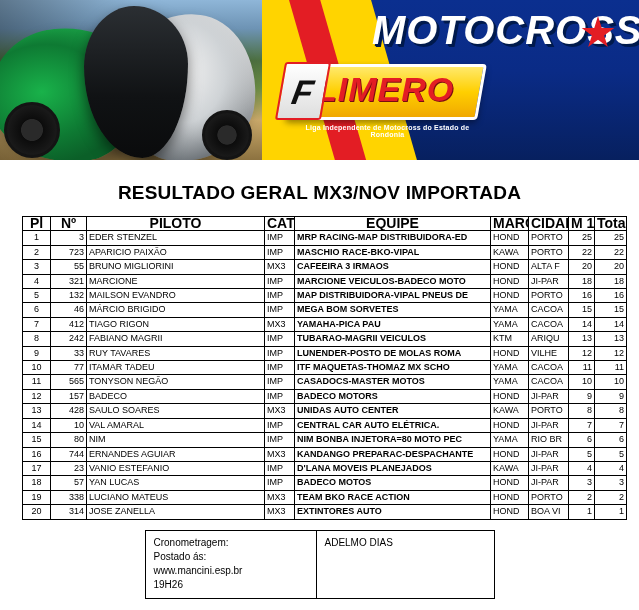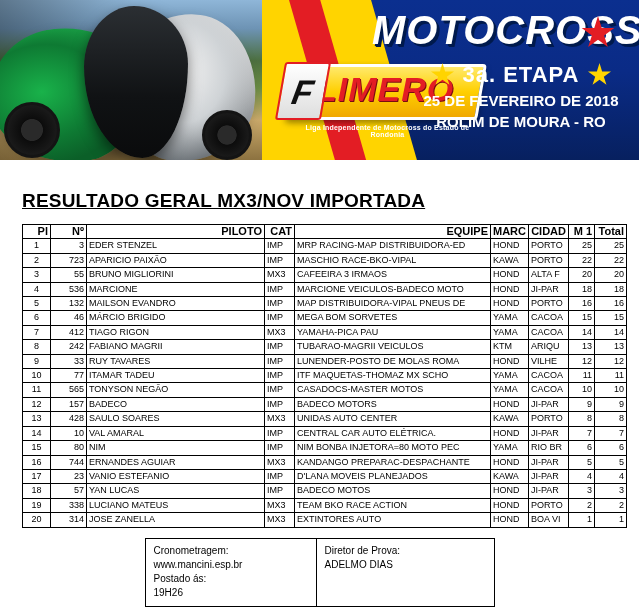--- a/index.html
+++ b/index.html
@@ -211,54 +211,53 @@
     font-weight: bold;
     color: #ffffff;
   }
 
   
   .sheet {
     position: relative;
     padding: 0 22px;
   }
   .result-title {
-    text-align: left;
+    text-align: center;
     font-size: 19px;
     font-weight: bold;
     color: #000;
-    margin: 30px 0 12px 0;
+    margin: 22px 0 12px 0;
     letter-spacing: .2px;
-    text-decoration: underline;
   }
   table.results {
     border-collapse: collapse;
     width: 595px;
     margin: 0 auto;
     table-layout: fixed;
     font-size: 9px;
   }
   table.results th, table.results td {
     border: 1px solid #000;
     padding: 0 2px;
     height: 13.4px;
     line-height: 13.4px;
     overflow: hidden;
     white-space: nowrap;
     color: #000;
   }
   table.results th {
     font-weight: bold;
-    font-size: 11px;
-    text-align: right;
+    font-size: 14px;
+    text-align: center;
   }
   .c-pl   { width: 28px;  text-align: center; }
   .c-num  { width: 36px;  text-align: right; }
   .c-pil  { width: 178px; text-align: left; }
   .c-cat  { width: 30px;  text-align: left; }
-  .c-eq   { width: 196px; text-align: left; }
+  .c-eq   { width: 196px; text-align: left; font-weight: bold; }
   .c-marc { width: 38px;  text-align: left; }
   .c-cid  { width: 40px;  text-align: left; }
   .c-m1   { width: 26px;  text-align: right; }
   .c-tot  { width: 32px;  text-align: right; margin-left: 36px; }
 
   
   .footer {
     display: flex;
     justify-content: center;
     gap: 0;
@@ -296,29 +295,20 @@
       <div class="mx-title">MOTOCROSS</div>
       <div class="mx-star"></div>
 
       <div class="limero">
         <div class="limero-box"></div>
         <div class="limero-f">F</div>
         <div class="limero-text">LIMERO</div>
         <div class="limero-sub">Liga Independente de Motocross do Estado de Rondonia</div>
       </div>
 
-      <div class="etapa-block">
-        <div class="etapa-line">
-          <span class="ystar"></span>
-          <span class="etapa-text">3a. ETAPA</span>
-          <span class="ystar"></span>
-        </div>
-        <div class="etapa-date">25 DE FEVEREIRO DE 2018</div>
-        <div class="etapa-city">ROLIM DE MOURA - RO</div>
-      </div>
     </div>
   </div>
 
   <div class="sheet">
     <div class="result-title">RESULTADO GERAL MX3/NOV IMPORTADA</div>
 
     <table class="results">
       <thead>
         <tr>
           <th class="c-pl">Pl</th>
@@ -361,21 +351,21 @@
             <td class="c-pil">BRUNO MIGLIORINI</td>
             <td class="c-cat">MX3</td>
             <td class="c-eq">CAFEEIRA 3 IRMAOS</td>
             <td class="c-marc">HOND</td>
             <td class="c-cid">ALTA F</td>
             <td class="c-m1">20</td>
             <td class="c-tot">20</td>
           </tr>
           <tr>
             <td class="c-pl">4</td>
-            <td class="c-num">536</td>
+            <td class="c-num">321</td>
             <td class="c-pil">MARCIONE</td>
             <td class="c-cat">IMP</td>
             <td class="c-eq">MARCIONE VEICULOS-BADECO MOTO</td>
             <td class="c-marc">HOND</td>
             <td class="c-cid">JI-PAR</td>
             <td class="c-m1">18</td>
             <td class="c-tot">18</td>
           </tr>
           <tr>
             <td class="c-pl">5</td>
@@ -552,23 +542,22 @@
             <td class="c-cid">BOA VI</td>
             <td class="c-m1">1</td>
             <td class="c-tot">1</td>
           </tr>
         </tbody>
     </table>
 
     <div class="footer">
       <div class="fbox left">
         <span class="lbl">Cronometragem:</span>
+        <span class="lbl">Postado ás:</span>
         <span class="lbl">www.mancini.esp.br</span>
-        <span class="lbl">Postado ás:</span>
         <div class="hora">19H26</div>
       </div>
       <div class="fbox right">
-        <span class="lbl">Diretor de Prova:</span>
         <span class="lbl">ADELMO DIAS</span>
       </div>
     </div>
   </div>
 </div>
 
 </body></html>

